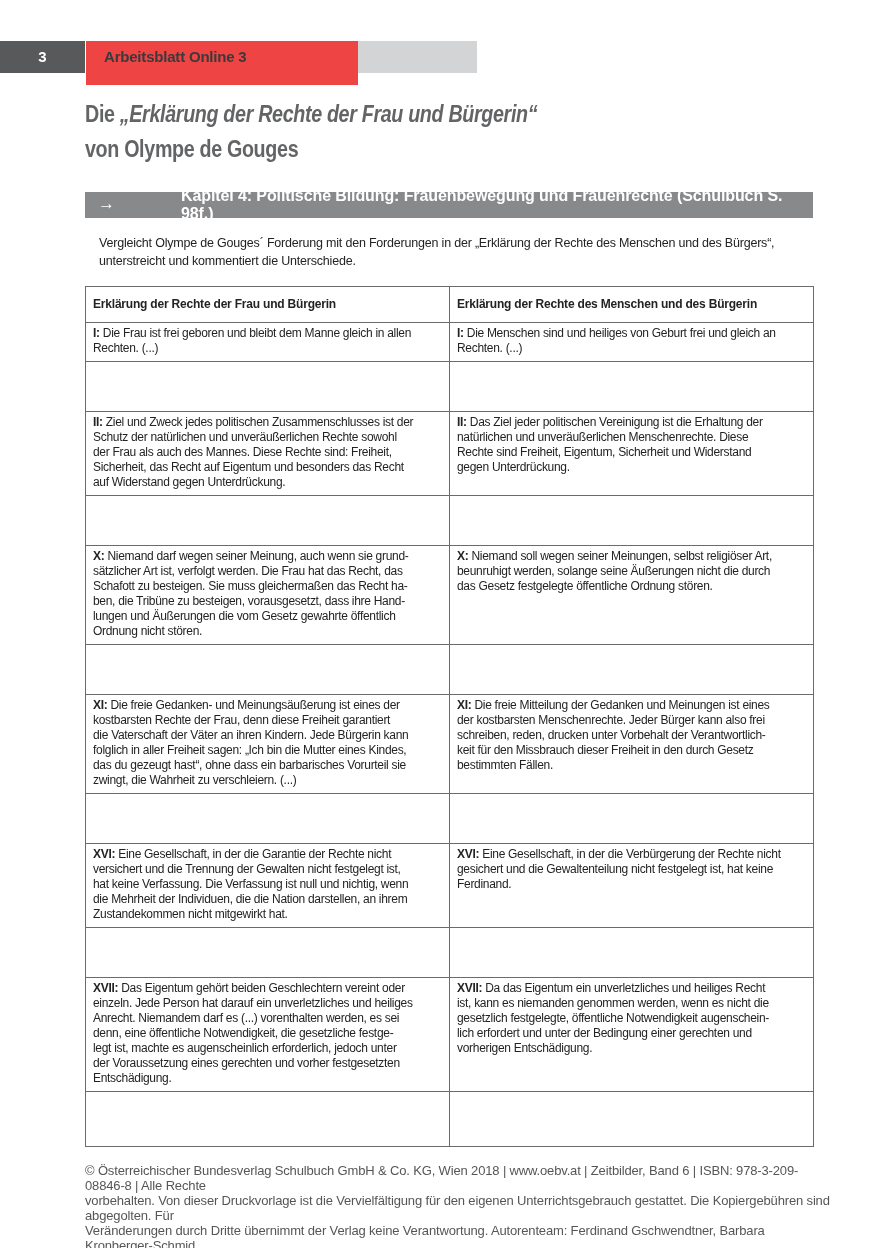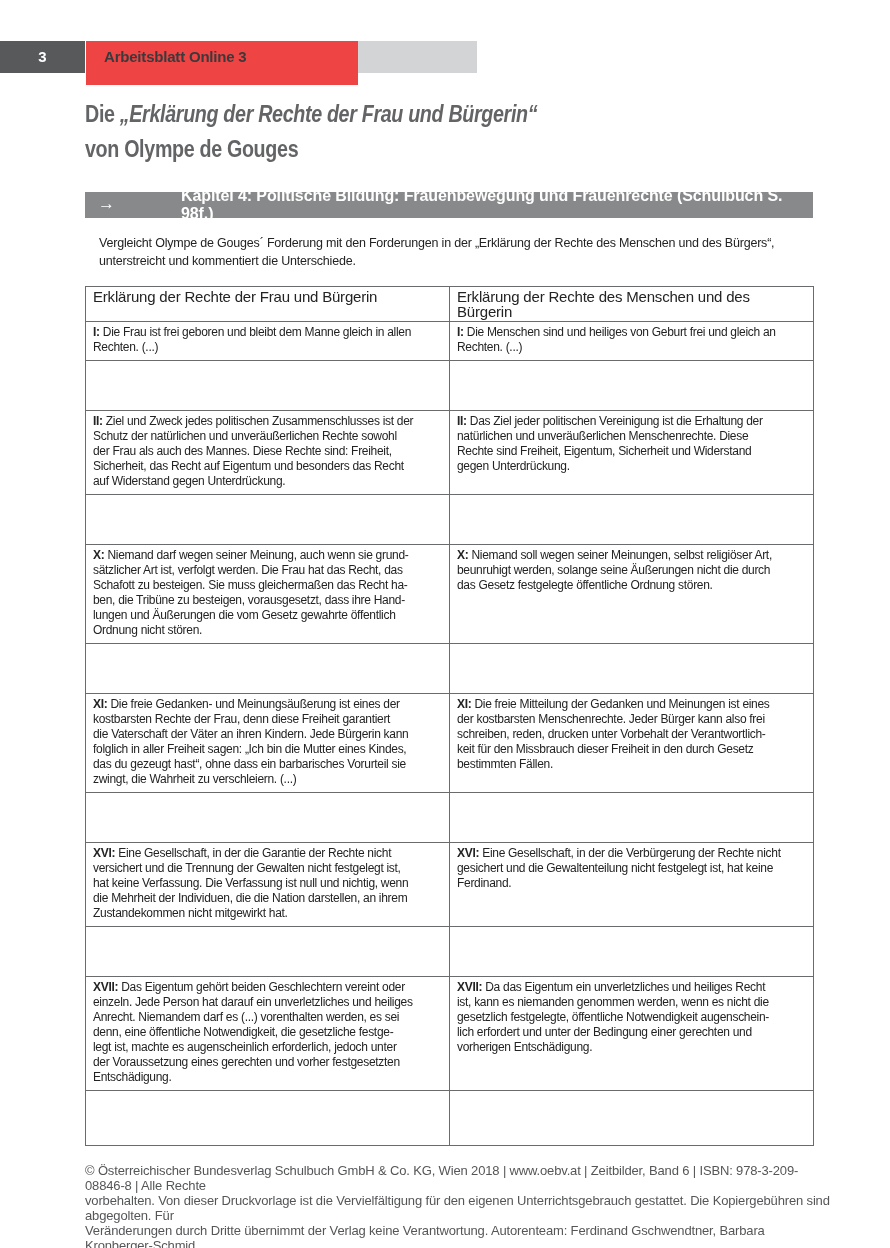--- a/index.html
+++ b/index.html
@@ -62,21 +62,21 @@
   }
   .cmp-table td,.cmp-table th{
     border:1px solid #6a6b6d;
     vertical-align:top;text-align:left;
     width:364px;box-sizing:border-box;
     padding:3px 7px 5px 7px;
     font-size:12px;line-height:15px;letter-spacing:-0.3px;color:#232323;
     overflow:hidden;
   }
   .cmp-table th{
-    font-size:15px;font-weight:normal;height:19px;padding:2px 7px;
+    font-size:12px;font-weight:bold;height:19px;padding:10px 7px;
     letter-spacing:-0.2px;
   }
   .num{font-weight:bold;}
   .lines{white-space:pre-line;}
   tr.empty td{height:50px;}
   tr.empty.tall td{height:55px;}
   
   .footer{
     position:absolute;left:85px;top:1163px;width:745px;
     font-size:13px;line-height:15px;letter-spacing:-0.15px;color:#555658;

